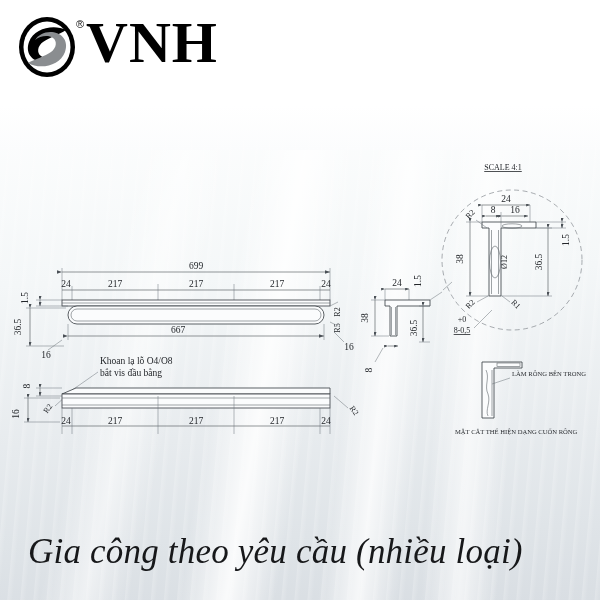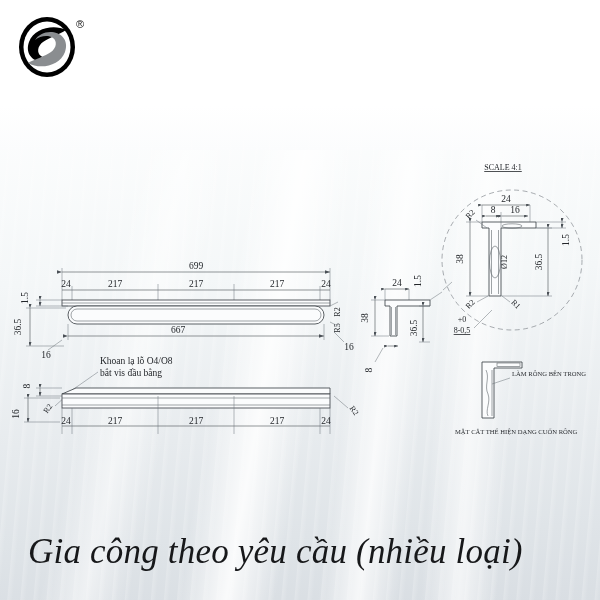--- a/index.html
+++ b/index.html
@@ -71,20 +71,21 @@
   <div id="streaks"></div>
 
   <div id="logo">
     <svg class="logo-mark" viewBox="0 0 58 62">
       <ellipse cx="29" cy="31" rx="28" ry="30" fill="#000"></ellipse>
       <ellipse cx="29" cy="31" rx="23.5" ry="25.5" fill="#fff"></ellipse>
       <path d="M48 14 C36 8, 16 12, 11 26 C7 37, 14 45, 24 46 C31 46.6, 38 43, 41 38 C36 42, 28 43.5, 23 40 C18.5 36.8, 19.5 30, 25 26 C31 21.6, 41 19, 48 14 Z" fill="#000"></path>
       <path d="M10 47 C22 54, 42 50, 47 36 C51 25, 44 17, 34 16 C27 15.4, 20 19, 17 24 C22 20, 30 18.5, 35 22 C39.5 25.2, 38.5 32, 33 36 C27 40.4, 17 43, 10 47 Z" fill="#8a8d90"></path>
     </svg>
     <span class="logo-r">®</span>
+    <span class="logo-vnh">VNH</span>
   </div>
 
   <div id="drawing">
     <svg width="600" height="370" viewBox="0 0 600 370">
       <defs>
         <marker id="ar" markerWidth="9" markerHeight="6" refX="8.5" refY="3" orient="auto">
           <path d="M0,0 L9,3 L0,6 z" fill="#4a5056"></path>
         </marker>
         <marker id="arS" markerWidth="7" markerHeight="5" refX="6.5" refY="2.5" orient="auto">
           <path d="M0,0 L7,2.5 L0,5 z" fill="#4a5056"></path>

